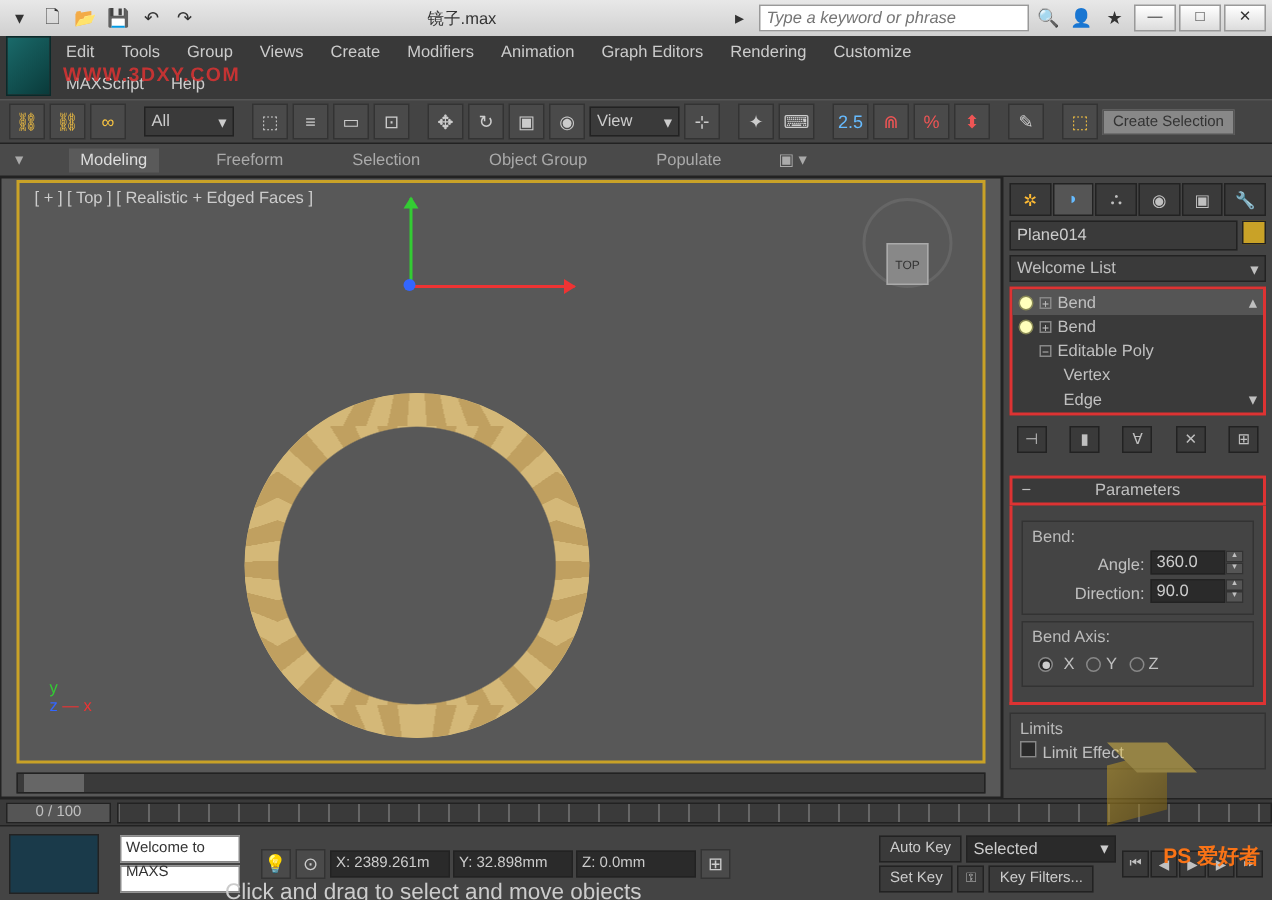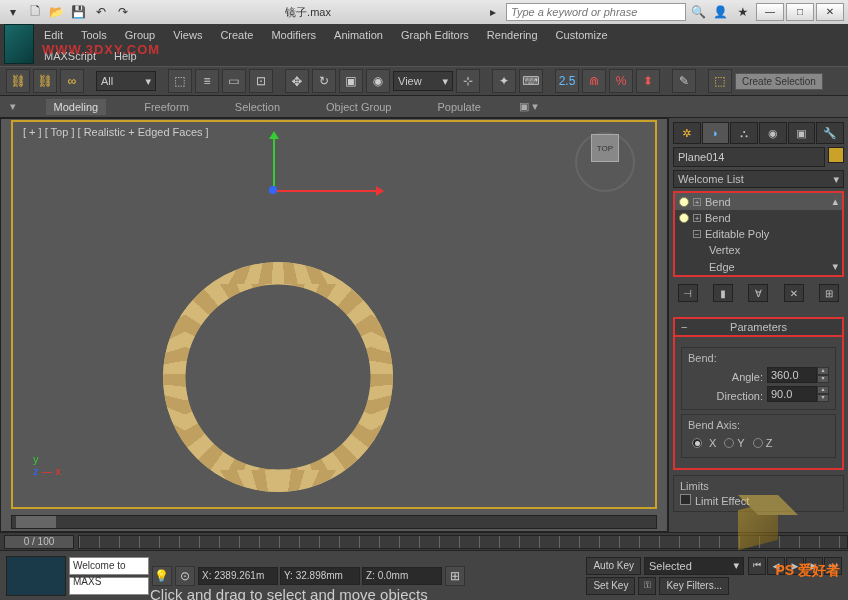--- a/index.html
+++ b/index.html
@@ -26,21 +26,21 @@
 .vplabel{position:absolute;top:4px;left:10px;color:#ccc;font-size:11px}
 .vpcanvas{position:absolute;top:1px;left:10px;right:10px;bottom:22px;border:2px solid #c9a227;background:#585858}
 .gizmo{position:absolute;top:10px;left:260px}
 .gizmo .yax{position:absolute;width:2px;height:60px;background:#3c3;top:0;left:0}
 .gizmo .yax:before{content:"";position:absolute;top:-6px;left:-4px;border:5px solid transparent;border-bottom:8px solid #3c3}
 .gizmo .xax{position:absolute;width:110px;height:2px;background:#e33;top:58px;left:0}
 .gizmo .xax:before{content:"";position:absolute;right:-6px;top:-4px;border:5px solid transparent;border-left:8px solid #e33}
 .gizmo .zax{position:absolute;width:8px;height:8px;background:#36f;top:54px;left:-4px;border-radius:50%}
 .ring{position:absolute;top:140px;left:150px;width:230px;height:230px;border-radius:50%;border:22px solid #d4b878;background:transparent}
 .ring:after{content:"";position:absolute;inset:-22px;border-radius:50%;border:22px solid transparent;background:repeating-conic-gradient(#d4b878 0deg 8deg,#c0a060 8deg 16deg);-webkit-mask:radial-gradient(circle,transparent 92px,#000 93px,#000 115px,transparent 116px);mask:radial-gradient(circle,transparent 92px,#000 93px,#000 115px,transparent 116px)}
-.viewcube{position:absolute;top:10px;right:20px;width:60px;height:60px;border:2px solid #666;border-radius:50%;display:flex;align-items:flex-start;justify-content:center}
+.viewcube{position:absolute;top:10px;right:20px;width:60px;height:60px;border:2px solid #666;border-radius:50%;display:flex;align-items:flex-end;justify-content:center}
 .viewcube .cube{width:28px;height:28px;background:#888;border:1px solid #aaa;font-size:8px;display:flex;align-items:center;justify-content:center;color:#333}
 .axisind{position:absolute;bottom:30px;left:20px;font-size:9px}
 .axisind .y{color:#3c3}.axisind .x{color:#e33}.axisind .z{color:#36f}
 .hscroll{position:absolute;bottom:2px;left:10px;right:10px;height:14px;background:#3a3a3a;border:1px solid #222}
 .hscroll .thumb{height:100%;width:40px;background:#666;margin-left:4px}
 .cmdpanel{width:180px;background:#444;border-left:1px solid #222;padding:4px;display:flex;flex-direction:column;gap:3px}
 .cmdtabs{display:flex;gap:1px;height:22px}
 .cmdtab{flex:1;background:#3a3a3a;border:1px solid #222;display:flex;align-items:center;justify-content:center}
 .cmdtab.act{background:#555}
 .objname{height:20px;background:#3a3a3a;border:1px solid #222;padding:0 4px;display:flex;align-items:center;color:#ccc}
@@ -66,26 +66,26 @@
 .axisrow{display:flex;gap:8px;padding:4px}
 .radio{display:flex;align-items:center;gap:3px}
 .radio .rb{width:10px;height:10px;border:1px solid #888;border-radius:50%;display:flex;align-items:center;justify-content:center}
 .radio .rb.chk:after{content:"";width:5px;height:5px;background:#ccc;border-radius:50%}
 .fieldset{border:1px solid #333;padding:4px 6px;margin:4px 0}
 .fieldset .legend{font-size:11px;margin-bottom:2px;color:#bbb}
 .chk{width:11px;height:11px;border:1px solid #888;display:inline-block;margin-right:4px;background:#2a2a2a}
 .timeline{height:18px;background:#3a3a3a;display:flex;align-items:center;border-top:1px solid #222}
 .timeslider{flex:0 0 70px;height:14px;background:#555;border:1px solid #222;margin:0 4px;text-align:center;font-size:10px;line-height:12px}
 .ticks{flex:1;height:14px;background:repeating-linear-gradient(90deg,#666 0,#666 1px,#3a3a3a 1px,#3a3a3a 20px);border:1px solid #222}
-.statusbar{height:50px;background:#444;border-top:1px solid #222;display:flex;align-items:center;padding:0 6px;gap:3px}
+.statusbar{height:50px;background:#444;border-top:1px solid #222;display:flex;align-items:center;padding:0 6px;gap:14px}
 .minivis{width:60px;height:40px;background:#1a3a4a;border:1px solid #222}
 .scriptbox{width:80px;height:18px;background:#fff;border:1px solid #888;padding:0 3px;color:#333;font-size:10px;line-height:16px}
 .coords{display:flex;gap:2px}
 .coordin{width:80px;height:18px;background:#2a2a2a;border:1px solid #222;color:#ccc;padding:0 3px;display:flex;align-items:center;font-size:10px}
-.statright{margin-left:auto;display:flex;align-items:flex-start;gap:4px;flex-wrap:wrap}
+.statright{margin-left:auto;display:flex;align-items:center;gap:4px;flex-wrap:wrap}
 .keybtn{padding:2px 6px;background:#3a3a3a;border:1px solid #222;color:#ccc;font-size:10px}
 .seldd{width:100px;height:18px;background:#2a2a2a;border:1px solid #222;padding:0 4px;color:#ccc;display:flex;align-items:center;justify-content:space-between;font-size:10px}
 .playbtn{width:18px;height:18px;background:#3a3a3a;border:1px solid #222;display:flex;align-items:center;justify-content:center;font-size:9px}
 .prompt{position:absolute;bottom:0;left:150px;height:14px;color:#ccc;font-size:15px}
 .hili{border:2px solid #d33 !important}
 .watermark{position:absolute;top:42px;left:42px;color:#d33;font-size:13px;font-weight:bold;letter-spacing:1px;z-index:5;opacity:.85}
 .watermark2{position:absolute;bottom:20px;right:8px;color:#f97316;font-size:14px;font-weight:bold;z-index:5}
 .cube3d{position:absolute;bottom:45px;right:50px;width:60px;height:50px;opacity:.5}
 .cube3d:before{content:"";position:absolute;width:40px;height:40px;background:linear-gradient(135deg,#c9a227,#8a6a10);transform:skewY(-15deg)}
 .cube3d:after{content:"";position:absolute;width:40px;height:20px;background:#e5c247;top:-10px;left:10px;transform:skewX(45deg)}

